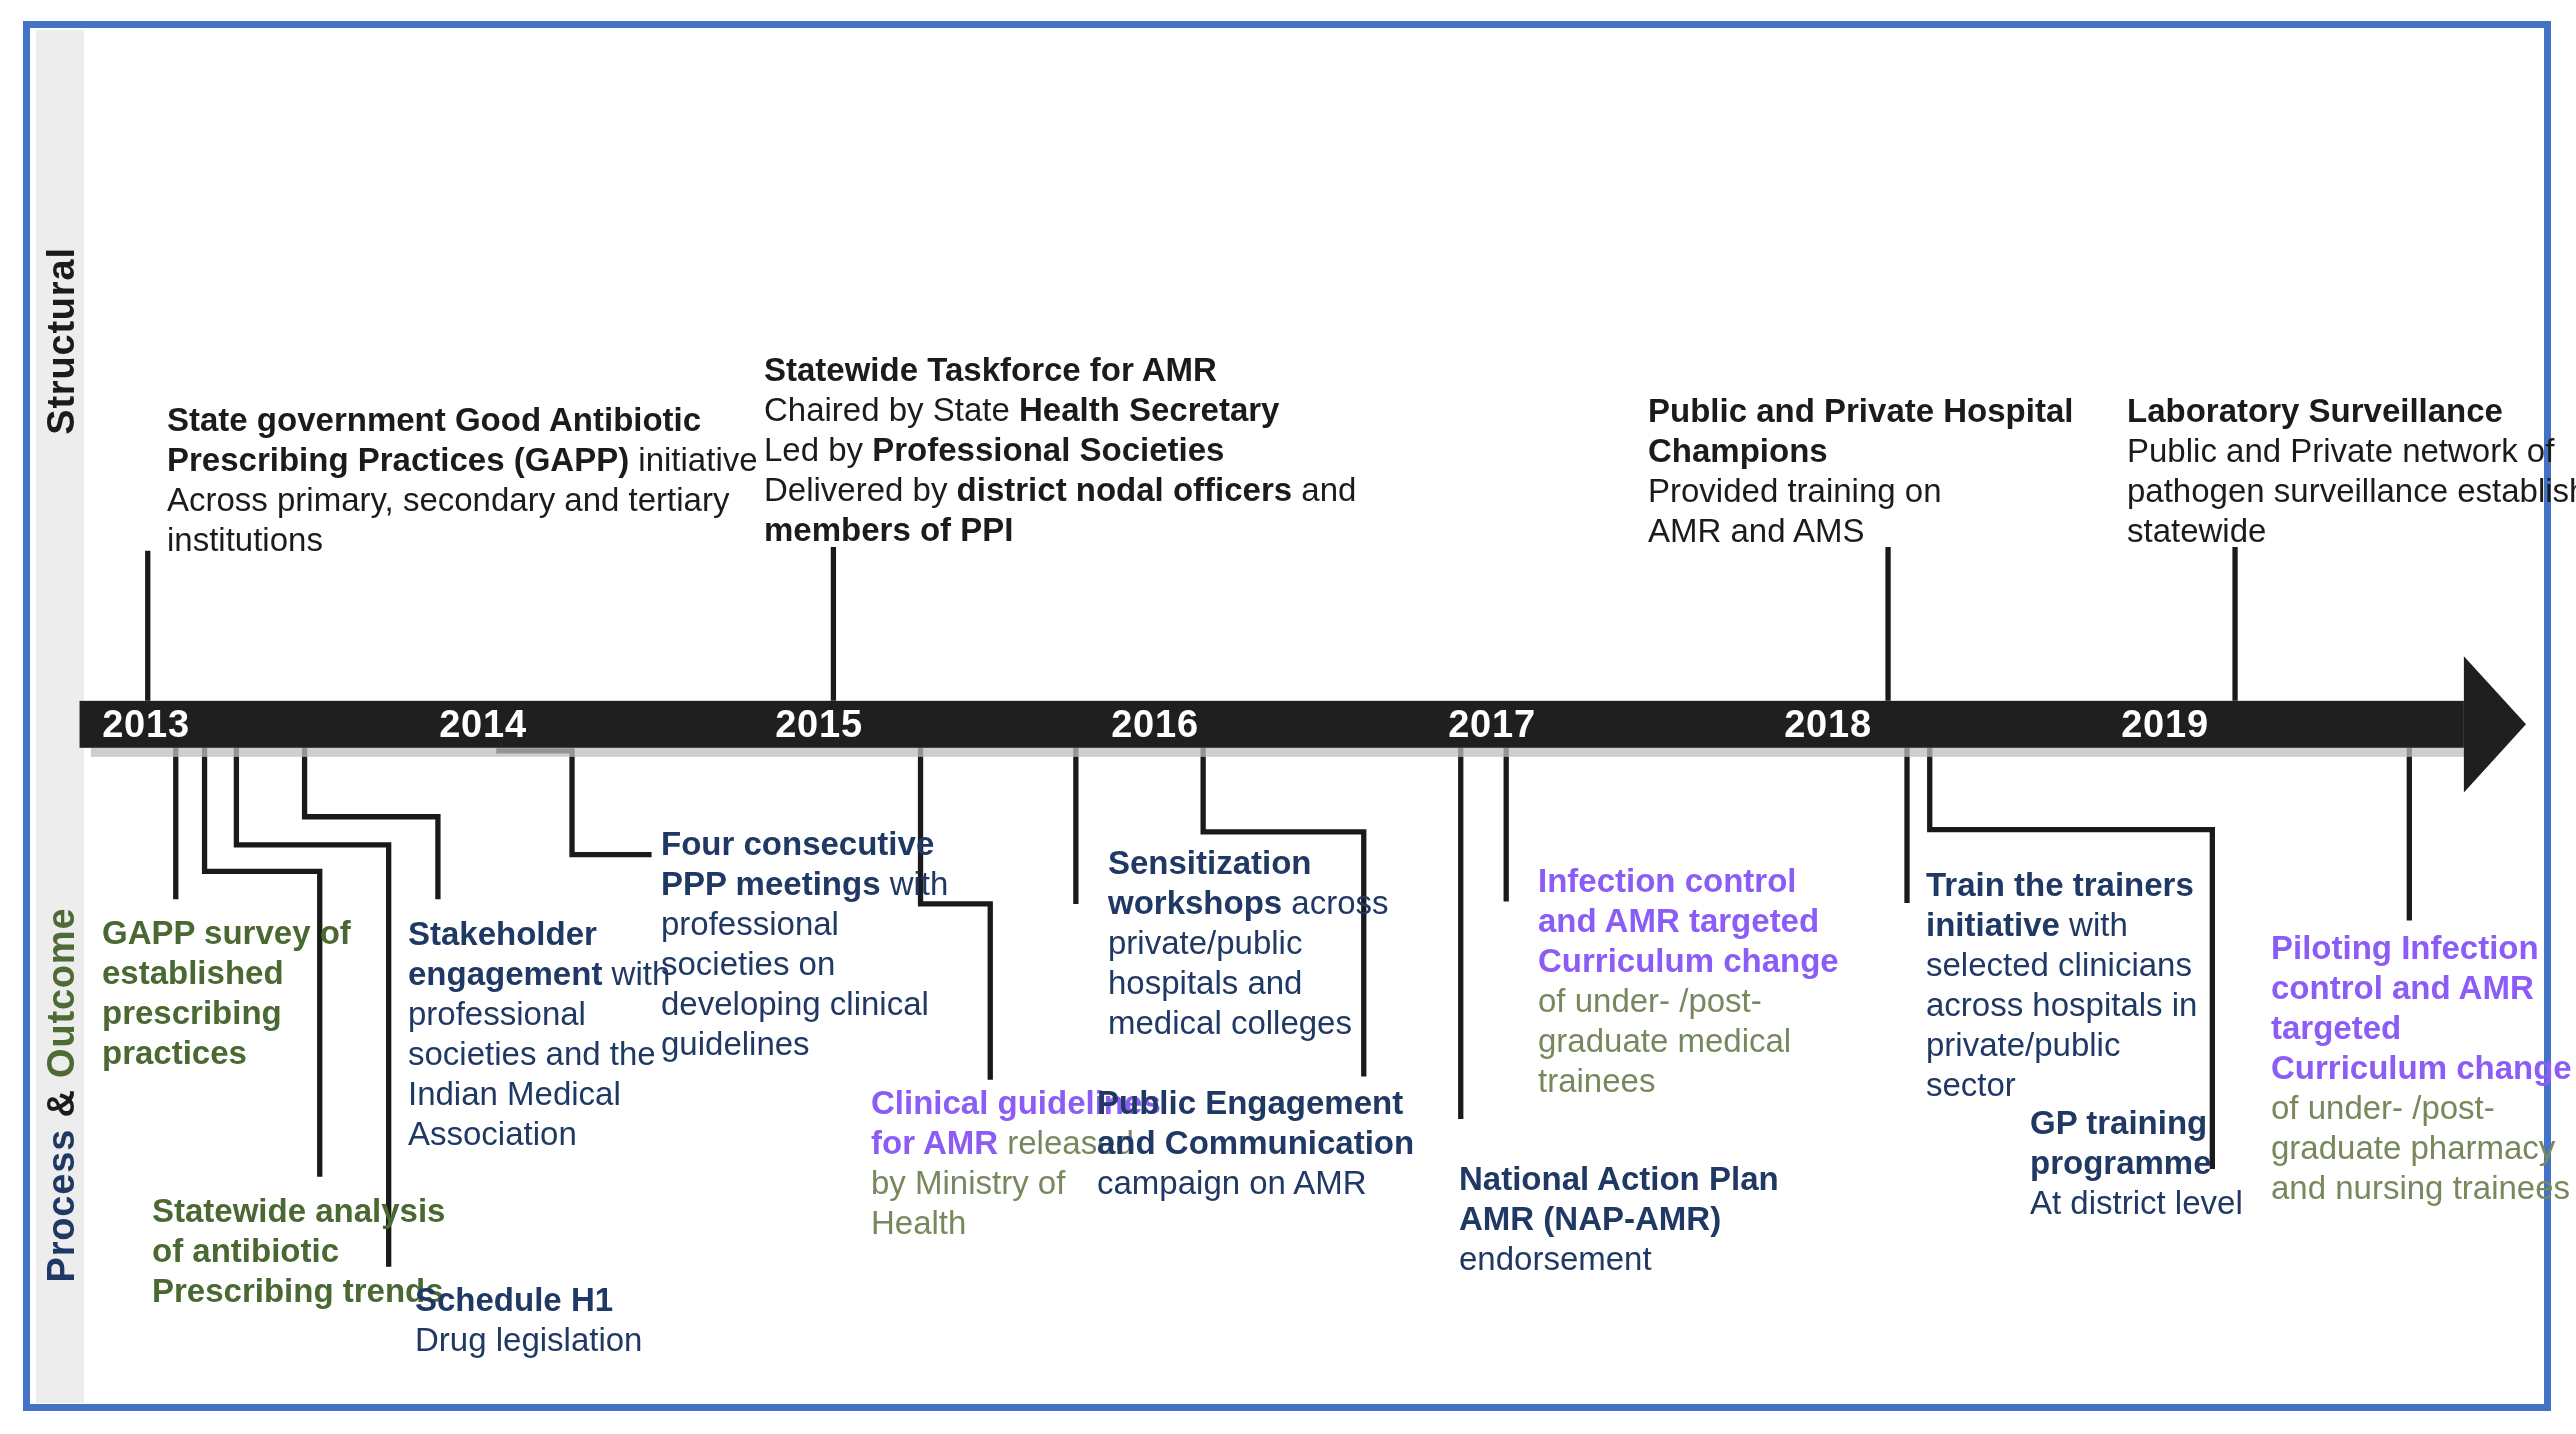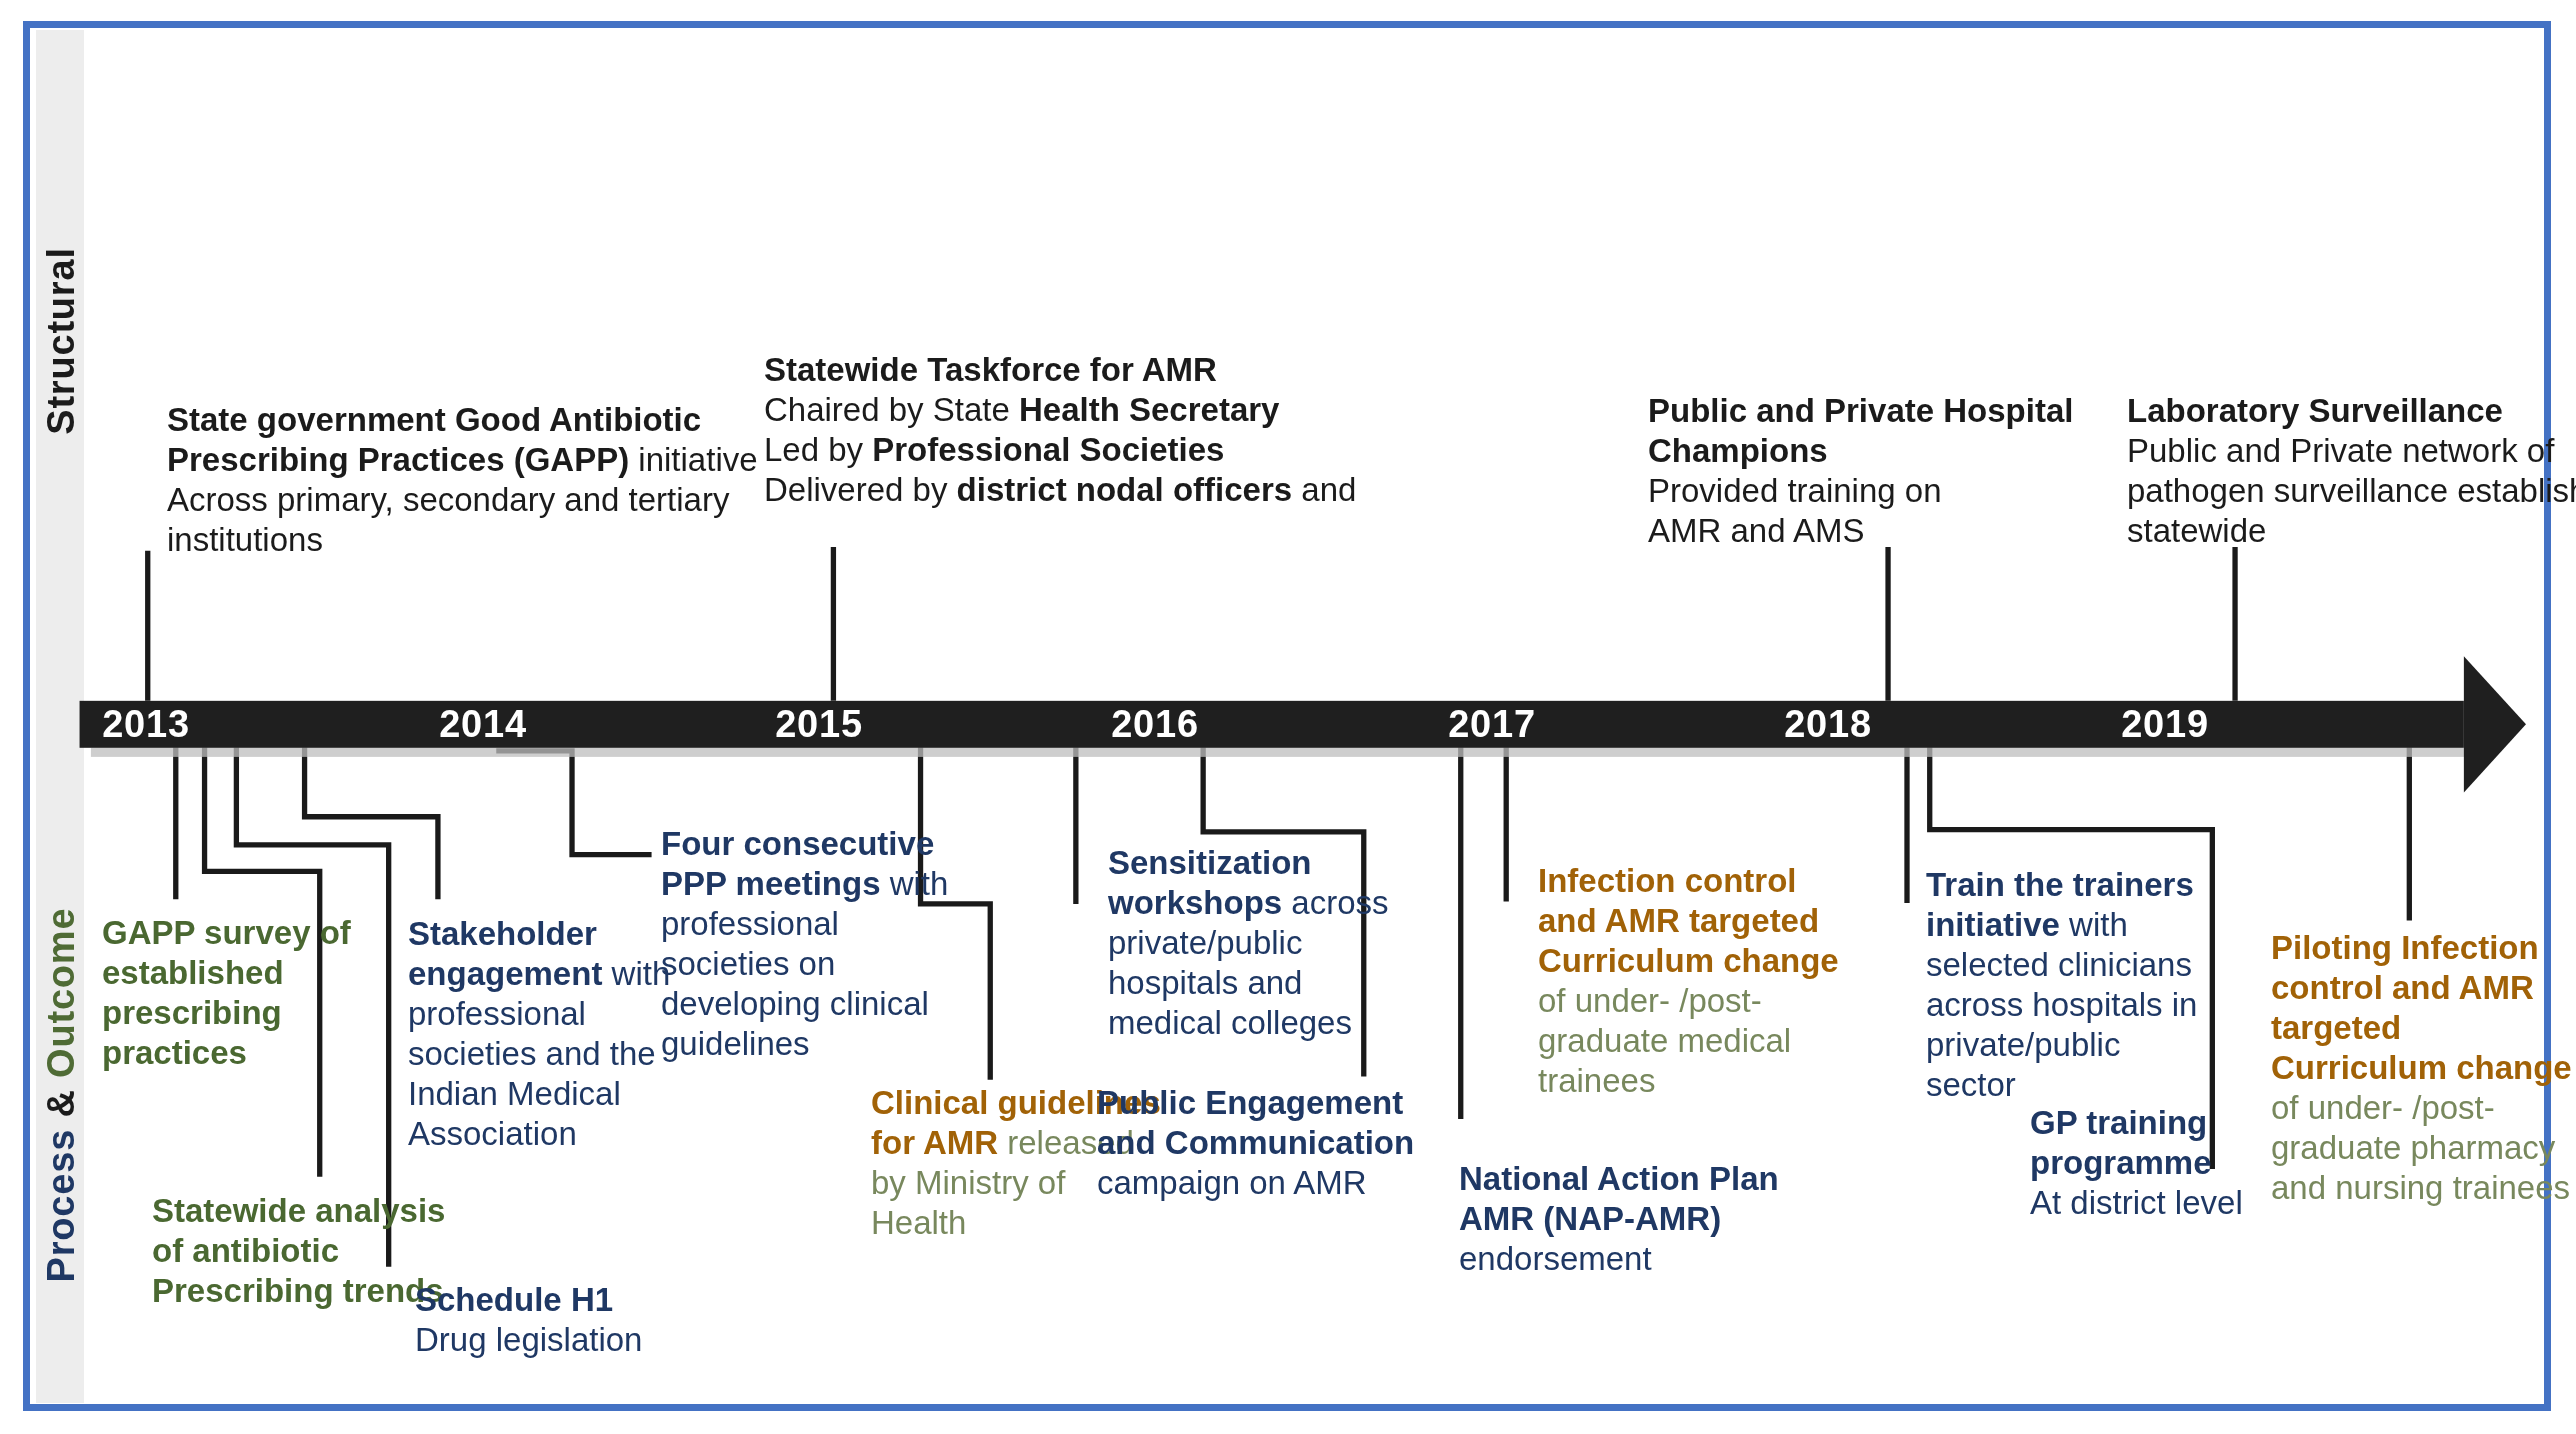--- a/index.html
+++ b/index.html
@@ -27,21 +27,21 @@
   .conn{stroke:#1a1a1a;stroke-width:7;fill:none;}
   .year{
     position:absolute;top:724px;transform:translate(-50%,-50%);
     color:#ffffff;font-weight:bold;font-size:38px;letter-spacing:0.8px;white-space:nowrap;text-align:right;
   }
   .block{position:absolute;font-size:33px;line-height:40px;white-space:nowrap;}
   .seg-b{font-weight:bold;}
   .bk span{color:#1b1b1b;margin-top:35px;}
   .nv span{color:#1f3864;}
   .gb span{color:#4a6831;font-weight:bold;}
-  .gm .seg-b{color:#a16207;}
+  .gm .seg-b{color:#8b5cf6;}
   .gm .seg-r{color:#78885d;margin-top:33px;}
 </style>
 </head>
 <body>
 
 <div id="stage">
 
   <div id="frame"></div>
   <div id="side-strip"></div>
 
@@ -87,20 +87,21 @@
     <div><span class="seg-b">Prescribing Practices (GAPP)</span><span class="seg-r"> initiative</span></div>
     <div><span class="seg-r">Across primary, secondary and tertiary</span></div>
     <div><span class="seg-r">institutions</span></div>
   </div>
 
   <div class="block bk" style="left:764px;top:350px">
     <div><span class="seg-b">Statewide Taskforce for AMR</span></div>
     <div><span class="seg-r">Chaired by State </span><span class="seg-b">Health Secretary</span></div>
     <div><span class="seg-r">Led by </span><span class="seg-b">Professional Societies</span></div>
     <div><span class="seg-r">Delivered by </span><span class="seg-b">district nodal officers</span><span class="seg-r"> and</span></div>
+    <div><span class="seg-b">members of PPI</span></div>
   </div>
 
   <div class="block bk" style="left:1648px;top:391px">
     <div><span class="seg-b">Public and Private Hospital</span></div>
     <div><span class="seg-b">Champions</span></div>
     <div><span class="seg-r">Provided training on</span></div>
     <div><span class="seg-r">AMR and AMS</span></div>
   </div>
 
   <div class="block bk" style="left:2127px;top:391px">

